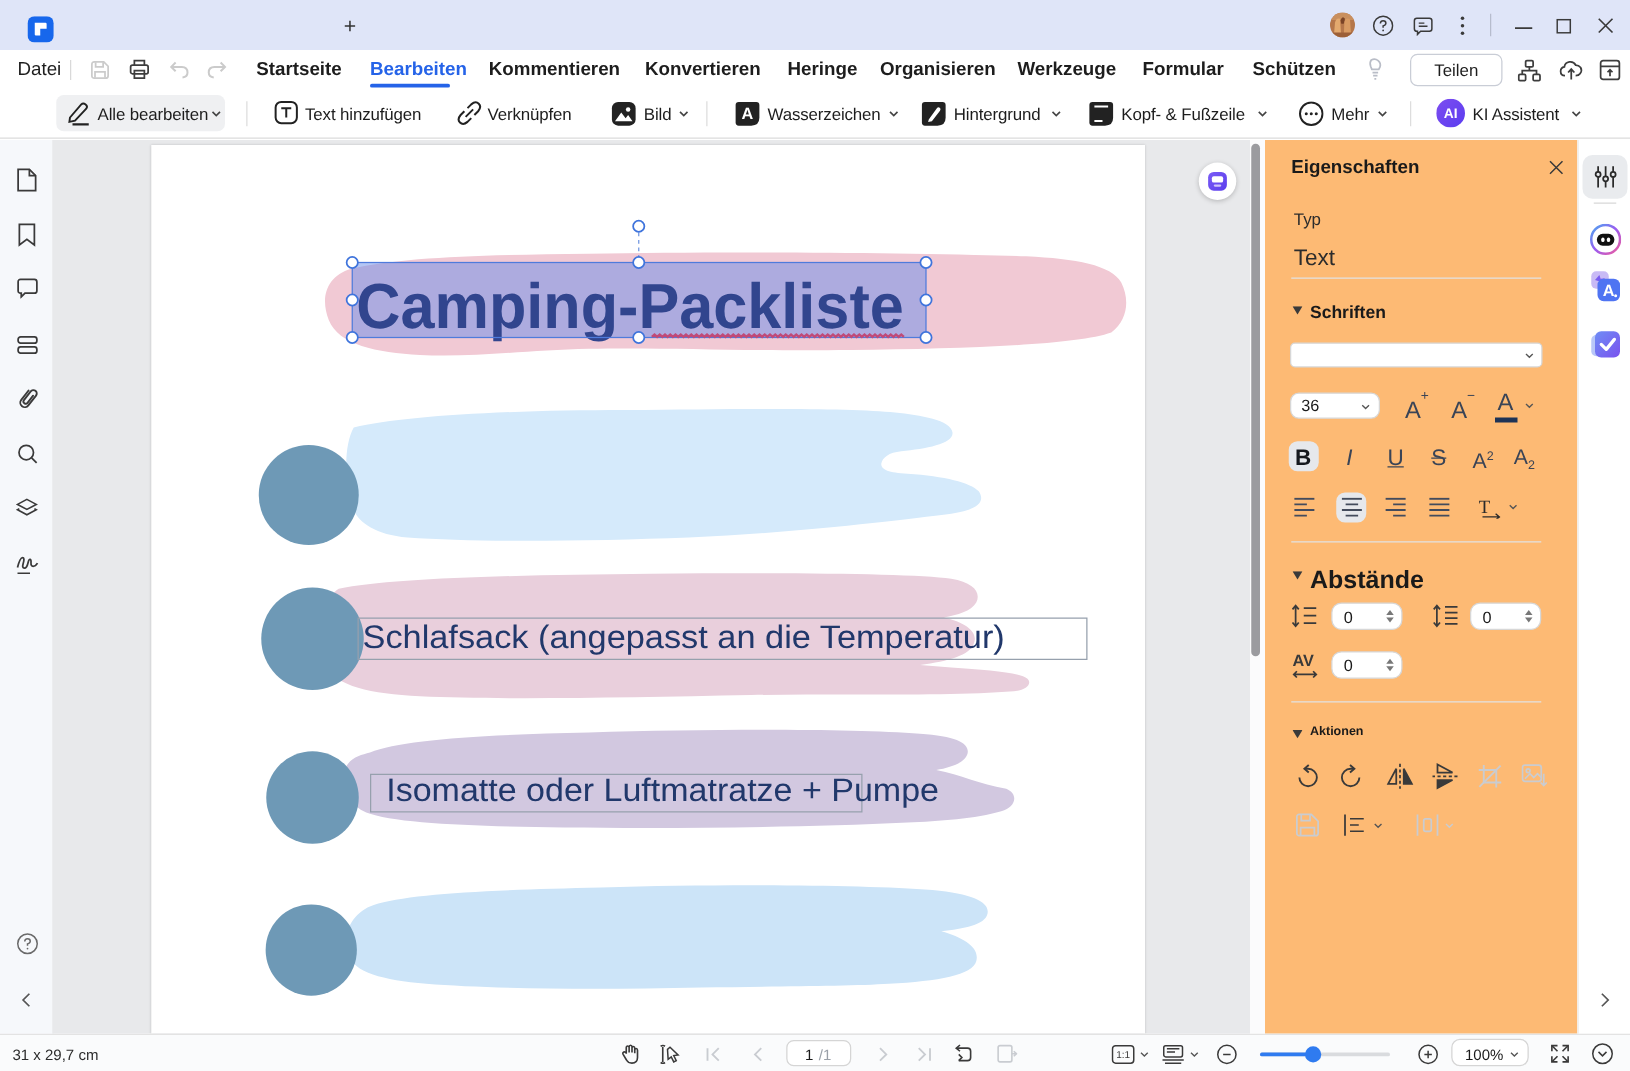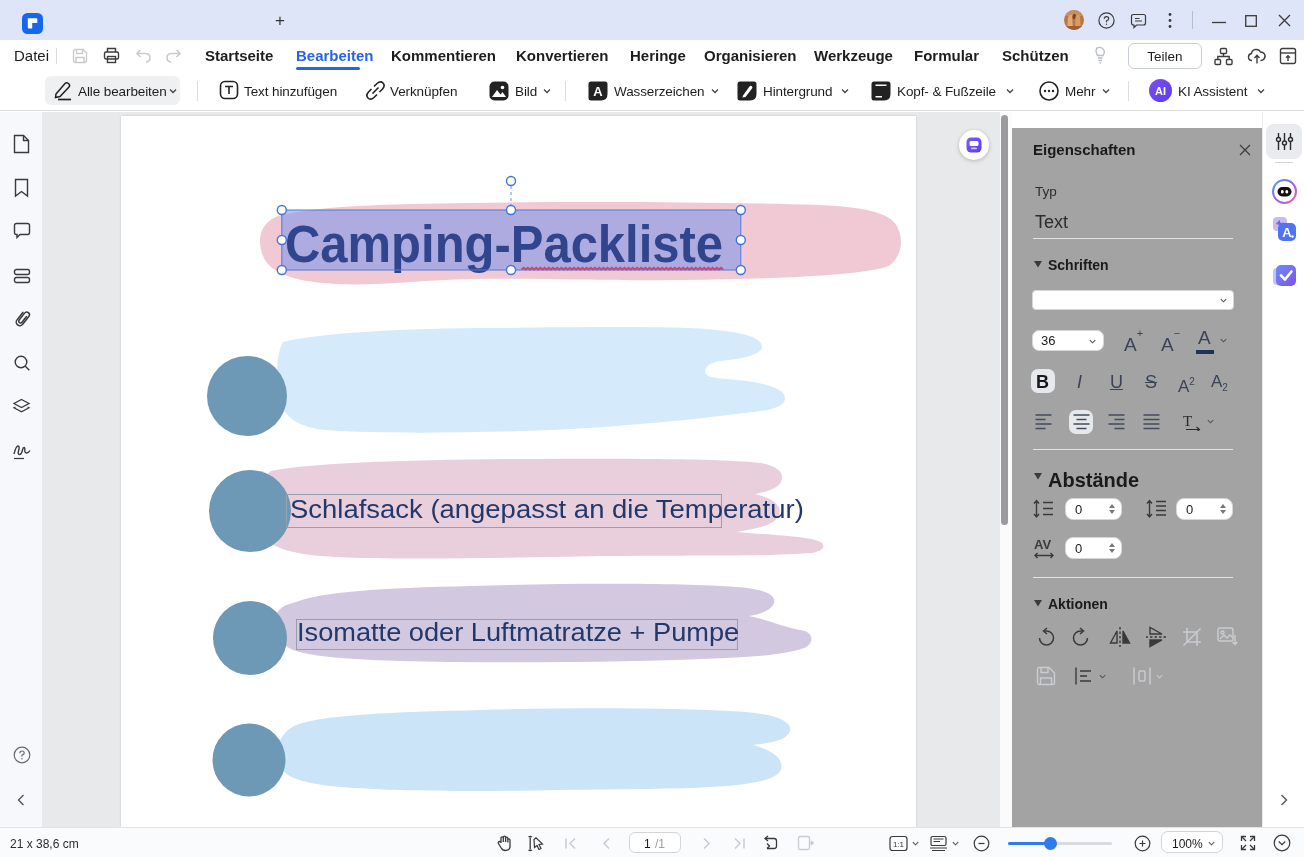--- a/index.html
+++ b/index.html
@@ -23,21 +23,21 @@
 .tbsep{position:absolute;top:9px;width:1px;height:20px;background:#ddd}
 
 #leftbar{position:absolute;left:0;top:112px;width:43px;height:715px;background:#f6f8fb;border-right:1px solid #e9e9e9}
 
 #canvas{position:absolute;left:42px;top:112px;width:958px;height:715px;background:#e8e9eb;overflow:hidden}
 #page{position:absolute;left:79px;top:4px;width:795px;height:711px;background:#fff;box-shadow:0 0 2px rgba(0,0,0,.18)}
 
 #vscroll{position:absolute;left:1000px;top:112px;width:12px;height:715px;background:#fbfbfc}
 #vthumb{position:absolute;left:1px;top:3px;width:7px;height:410px;background:#9b9b9f;border-radius:4px}
 
-#rightpanel{position:absolute;left:1012px;top:128px;width:250px;height:715px;background:#a3a3a3}
+#rightpanel{position:absolute;left:1012px;top:112px;width:250px;height:715px;background:#fdba74}
 #rightstrip{position:absolute;left:1262px;top:112px;width:42px;height:715px;background:#fff;border-left:1px solid #ececec}
 
 #statusbar{position:absolute;left:0;top:827px;width:1304px;height:30px;background:#fafbfc;border-top:1px solid #e3e3e3}
 .sb{position:absolute;font-size:12px;color:#2c2c2c}
 .fico{position:absolute;color:#3a4456;font-size:18px;line-height:22px}
 .spin{position:absolute;width:57px;height:22px;background:#fff;border:1px solid #d7d7d7;border-radius:8px;font-size:13px;color:#1a1a1a}
 .spin span{position:absolute;left:9px;top:3px}
 .spin i{position:absolute;right:6px;width:0;height:0;border-left:3.5px solid transparent;border-right:3.5px solid transparent}
 .spin i.u{top:5px;border-bottom:4px solid #777}
 .spin i.d{bottom:5px;border-top:4px solid #777}
@@ -291,22 +291,22 @@
 
    <path d="M178,608 C205,599 270,596 360,594 C460,591 570,592 625,596 C658,599 671,606 669,615 C667,624 650,627 632,629 C650,634 663,642 660,653 C657,664 630,669 590,671 C560,673 500,673 440,674 C350,676 270,675 220,671 C185,668 162,662 158,648 C152,632 160,614 178,608 Z" fill="#cce4f8"></path>
    <rect x="160.8" y="94" width="459" height="60" fill="rgba(106,142,233,0.5)"></rect>
 
    <circle cx="126" cy="280" r="40" fill="#6e99b6"></circle>
    <circle cx="129" cy="395" r="41" fill="#6e99b6"></circle>
    <circle cx="129" cy="522" r="37" fill="#6e99b6"></circle>
    <circle cx="128" cy="644" r="36.5" fill="#6e99b6"></circle>
   </svg>
 
-  <div class="itemtext tbox" style="left:165px;top:378px;width:436px;height:34px;line-height:29px;padding-left:3px" id="it2"><span style="transform:scaleX(1.056)">Schlafsack (angepasst an die Temperatur)</span></div>
-  <div class="itemtext tbox" style="left:175px;top:503px;width:442px;height:31px;line-height:24px;padding-left:0px" id="it3"><span style="transform:scaleX(1.046)">Isomatte oder Luftmatratze + Pumpe</span></div>
+  <div class="itemtext tbox" style="left:165px;top:378px;width:584px;height:34px;line-height:29px;padding-left:3px" id="it2"><span style="transform:scaleX(1.056)">Schlafsack (angepasst an die Temperatur)</span></div>
+  <div class="itemtext tbox" style="left:175px;top:503px;width:394px;height:31px;line-height:24px;padding-left:12px" id="it3"><span style="transform:scaleX(1.046)">Isomatte oder Luftmatratze + Pumpe</span></div>
 
   <div id="titletext">Camping-Packliste</div>
 
   <svg class="abs" style="left:0;top:0" width="795" height="711" viewBox="0 0 795 711">
    <rect x="160.8" y="94" width="459" height="60" fill="none" stroke="#4f7bdc" stroke-width="1"></rect>
    <path id="wavy" d="M400.5,153.5 l2.1,-1.8 l2.1,1.8 l2.1,-1.8 l2.1,1.8 l2.1,-1.8 l2.1,1.8 l2.1,-1.8 l2.1,1.8 l2.1,-1.8 l2.1,1.8 l2.1,-1.8 l2.1,1.8 l2.1,-1.8 l2.1,1.8 l2.1,-1.8 l2.1,1.8 l2.1,-1.8 l2.1,1.8 l2.1,-1.8 l2.1,1.8 l2.1,-1.8 l2.1,1.8 l2.1,-1.8 l2.1,1.8 l2.1,-1.8 l2.1,1.8 l2.1,-1.8 l2.1,1.8 l2.1,-1.8 l2.1,1.8 l2.1,-1.8 l2.1,1.8 l2.1,-1.8 l2.1,1.8 l2.1,-1.8 l2.1,1.8 l2.1,-1.8 l2.1,1.8 l2.1,-1.8 l2.1,1.8 l2.1,-1.8 l2.1,1.8 l2.1,-1.8 l2.1,1.8 l2.1,-1.8 l2.1,1.8 l2.1,-1.8 l2.1,1.8 l2.1,-1.8 l2.1,1.8 l2.1,-1.8 l2.1,1.8 l2.1,-1.8 l2.1,1.8 l2.1,-1.8 l2.1,1.8 l2.1,-1.8 l2.1,1.8 l2.1,-1.8 l2.1,1.8 l2.1,-1.8 l2.1,1.8 l2.1,-1.8 l2.1,1.8 l2.1,-1.8 l2.1,1.8 l2.1,-1.8 l2.1,1.8 l2.1,-1.8 l2.1,1.8 l2.1,-1.8 l2.1,1.8 l2.1,-1.8 l2.1,1.8 l2.1,-1.8 l2.1,1.8 l2.1,-1.8 l2.1,1.8 l2.1,-1.8 l2.1,1.8 l2.1,-1.8 l2.1,1.8 l2.1,-1.8 l2.1,1.8 l2.1,-1.8 l2.1,1.8 l2.1,-1.8 l2.1,1.8 l2.1,-1.8 l2.1,1.8 l2.1,-1.8 l2.1,1.8 l2.1,-1.8 l2.1,1.8 l2.1,-1.8 l2.1,1.8" stroke="#c04a78" stroke-width="2" fill="none"></path>
    <line x1="390" y1="70" x2="390" y2="93" stroke="#6f95e0" stroke-width="1" stroke-dasharray="3,3"></line>
    <g fill="#fff" stroke="#3f74dc" stroke-width="1.4">
     <circle cx="160.8" cy="94" r="4.5"></circle>
             <circle cx="390" cy="94" r="4.5"></circle>
@@ -420,21 +420,21 @@
       </svg>
  <div class="spin" style="left:53px;top:409px">
         <span>0</span>
         <i class="u"></i>
         <i class="d"></i>
       </div>
  <div style="position:absolute;left:21px;top:449px;width:200px;height:1px;background:#e2e2e2"></div>
  <svg class="abs" style="left:22px;top:472px" width="8" height="7" viewBox="0 0 8 7">
         <path d="M0 0 L8 0 L4 6.5 Z" fill="#3a3a3a"></path>
       </svg>
- <div style="position:absolute;left:36px;top:468px;font-size:14px;font-weight:700;color:#1a1a1a">Aktionen</div>
+ <div style="position:absolute;left:36px;top:468px;font-size:10px;font-weight:700;color:#1a1a1a">Aktionen</div>
  <svg class="abs" style="left:24px;top:499px" width="20" height="20" viewBox="0 0 20 20" fill="none" stroke="#3a3a3a" stroke-width="1.5">
         <path d="M3.5 11 A7 7 0 1 0 10.5 4 L8 4"></path>
         <path d="M11 1 L7.5 4 L11 7"></path>
       </svg>
  <svg class="abs" style="left:59px;top:499px" width="20" height="20" viewBox="0 0 20 20" fill="none" stroke="#3a3a3a" stroke-width="1.5">
         <path d="M16.5 11 A7 7 0 1 1 9.5 4 L12 4"></path>
         <path d="M9 1 L12.5 4 L9 7"></path>
       </svg>
  <svg class="abs" style="left:97px;top:498px" width="22" height="22" viewBox="0 0 22 22" fill="none" stroke="#3a3a3a" stroke-width="1.4">
         <path d="M11 1 L11 21" stroke-dasharray="2.5,2"></path>
@@ -516,21 +516,21 @@
         <rect x="1" y="4" width="16" height="17" rx="4" fill="#b9c7f8"></rect>
         <rect x="4" y="1" width="20" height="21" rx="5" fill="url(#tg)"></rect>
         <path d="M9 11.5 L13 15.5 L19.5 7.5" stroke="#fff" stroke-width="2.6" fill="none" stroke-linecap="round" stroke-linejoin="round"></path>
       </svg>
  <svg class="abs" style="left:16px;top:681px" width="10" height="14" viewBox="0 0 10 14" fill="none" stroke="#555" stroke-width="1.4">
         <path d="M2.5 2 L7.5 7 L2.5 12"></path>
       </svg>
 </div>
 
 <div id="statusbar">
- <span class="sb" style="left:10px;top:9px">21 x 38,6 cm</span>
+ <span class="sb" style="left:10px;top:9px">31 x 29,7 cm</span>
  <svg class="abs" style="left:496px;top:7px" width="16" height="17" viewBox="0 0 16 17" fill="none" stroke="#3a3a3a" stroke-width="1.3">
         <path d="M5 8 L5 3.2 Q5 1.8 6.2 1.8 Q7.3 1.8 7.3 3.2 L7.3 7 L7.3 2.6 Q7.3 1.2 8.5 1.2 Q9.6 1.2 9.6 2.6 L9.6 7 L9.6 3.4 Q9.6 2.2 10.7 2.2 Q11.8 2.2 11.8 3.6 L11.8 7.5 L11.8 5 Q11.8 3.8 12.9 3.8 Q14 3.8 14 5.2 L14 11 Q14 15.5 9.5 15.5 Q6.5 15.5 5.2 13 L2.5 8.5 Q1.8 7.2 3 6.6 Q4 6.2 5 7.5 Z"></path>
       </svg>
  <svg class="abs" style="left:527px;top:7px" width="18" height="17" viewBox="0 0 18 17" fill="none" stroke="#3a3a3a" stroke-width="1.3">
         <path d="M1.5 2 Q3.5 0.8 5 2 M1.5 15 Q3.5 16.2 5 15 M3.2 2.5 L3.2 14.5"></path>
         <path d="M7 4.5 L9 2.8 L15.5 9 L12 9.5 L14 13.5 L12 14.5 L10 10.5 L7.5 12.5 Z" stroke-width="1.2"></path>
       </svg>
  <svg class="abs" style="left:564px;top:9px" width="13" height="13" viewBox="0 0 13 13" fill="none" stroke="#c9ccd1" stroke-width="1.5">
         <path d="M2 1.5 L2 11.5 M11 1.5 L6 6.5 L11 11.5"></path>
       </svg>

